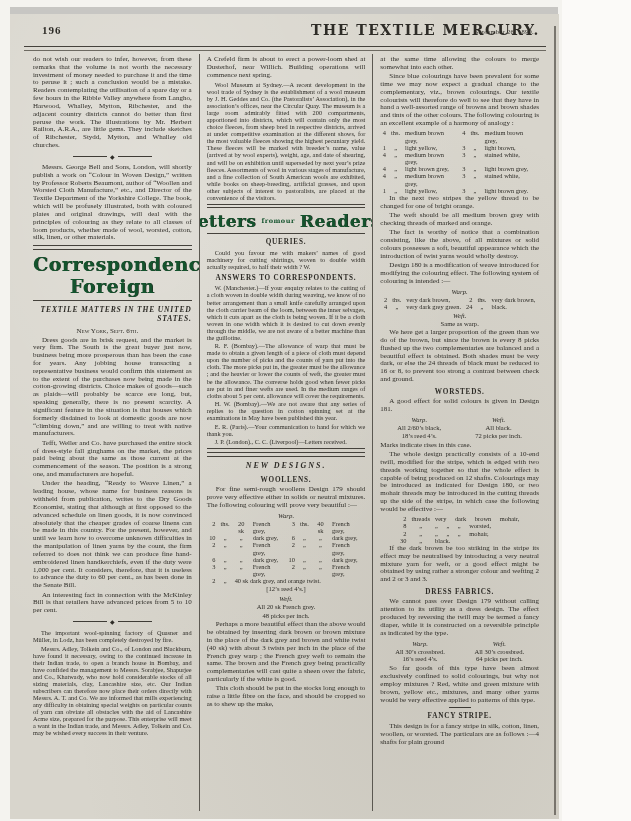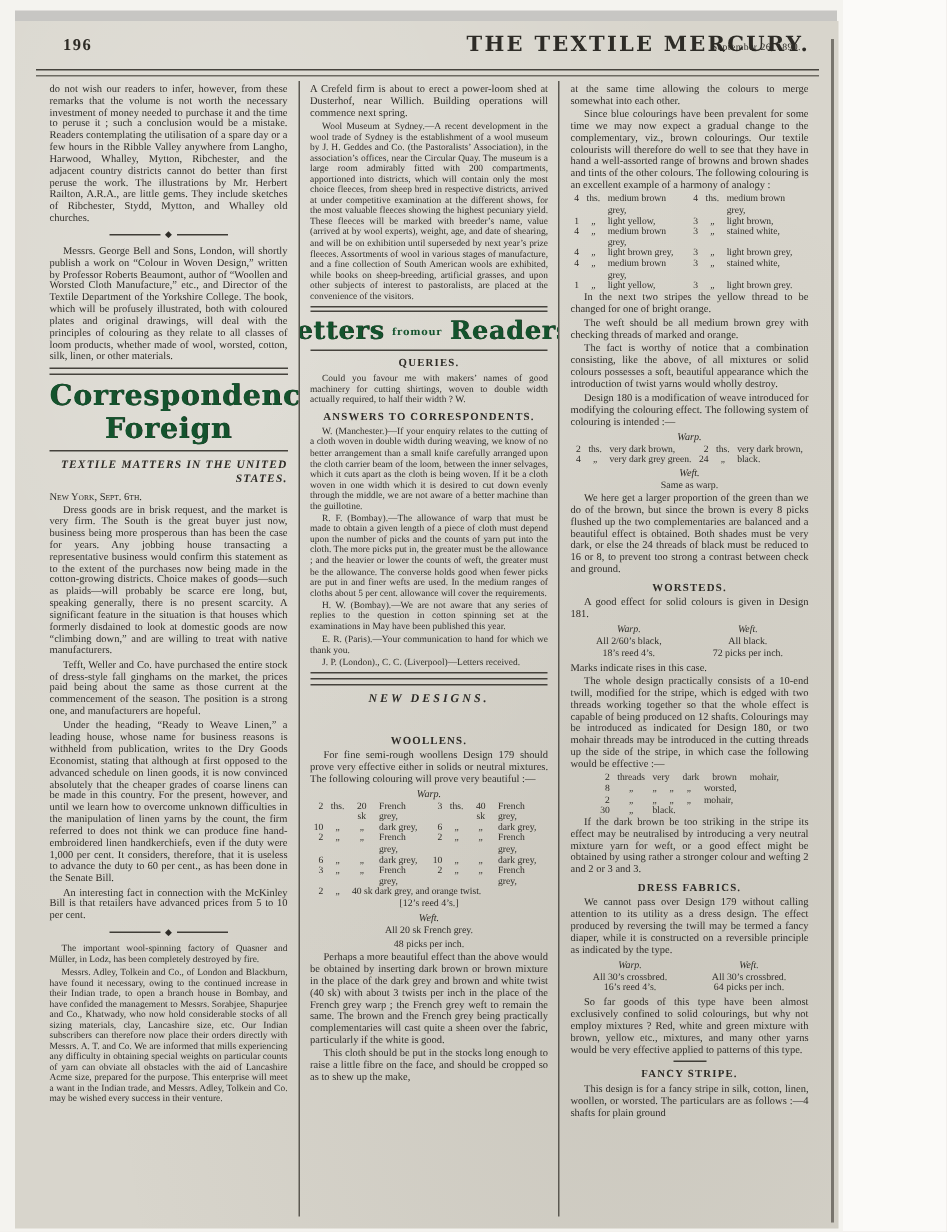--- a/index.html
+++ b/index.html
@@ -44,24 +44,24 @@
                letter-spacing:.5px;color:#14532d;text-shadow:.4px 0 0 #26241f;}
   .foreign-head{font-size:19px;line-height:1.18;margin:3px 0 2px 0;}
   .designing-head{font-size:19px;line-height:1.1;margin:2px 0;}
   .letters-head{display:flex;align-items:center;justify-content:center;gap:5px;margin:3px 0 2px 0;}
   .letters-head .big{font-size:17px;}
   .letters-head .stack{display:flex;flex-direction:row;font-size:6.5px;line-height:1.05;
                        font-weight:bold;text-align:left;text-shadow:none;}
 
   .article-title{font-style:italic;font-weight:bold;text-align:right;font-size:7.6px;
                  letter-spacing:.8px;line-height:1.25;margin:4px 0 3px 0;}
-  .dateline{text-align:left;font-variant:small-caps;font-size:7px;padding-right:10px;margin-bottom:2px;}
+  .dateline{text-align:center;font-variant:small-caps;font-size:7px;padding-right:10px;margin-bottom:2px;}
   .subhead{text-align:center;font-weight:bold;font-size:7.2px;letter-spacing:.8px;margin:4px 0 2.5px 0;}
   .subhead-italic{text-align:center;font-weight:bold;font-style:italic;font-size:8px;
-                  letter-spacing:2px;margin:4px 0 20px 0;}
+                  letter-spacing:2px;margin:4px 0 6px 0;}
   .spec-label{text-align:center;font-style:italic;font-size:6.8px;margin:2px 0 1px 0;}
   .center-line{text-align:center;font-size:6.6px;line-height:1.15;}
 
   table.spec{margin:0 auto 1px auto;border-collapse:collapse;font-size:6.4px;line-height:1.12;}
   table.spec td{padding:0 2.5px;vertical-align:top;}
   td.num{text-align:right;}
   td.ditto{text-align:center;}
   td.name{text-align:left;}
   td.wide{white-space:normal;max-width:72px;}
   td.spaced{word-spacing:7px;}

